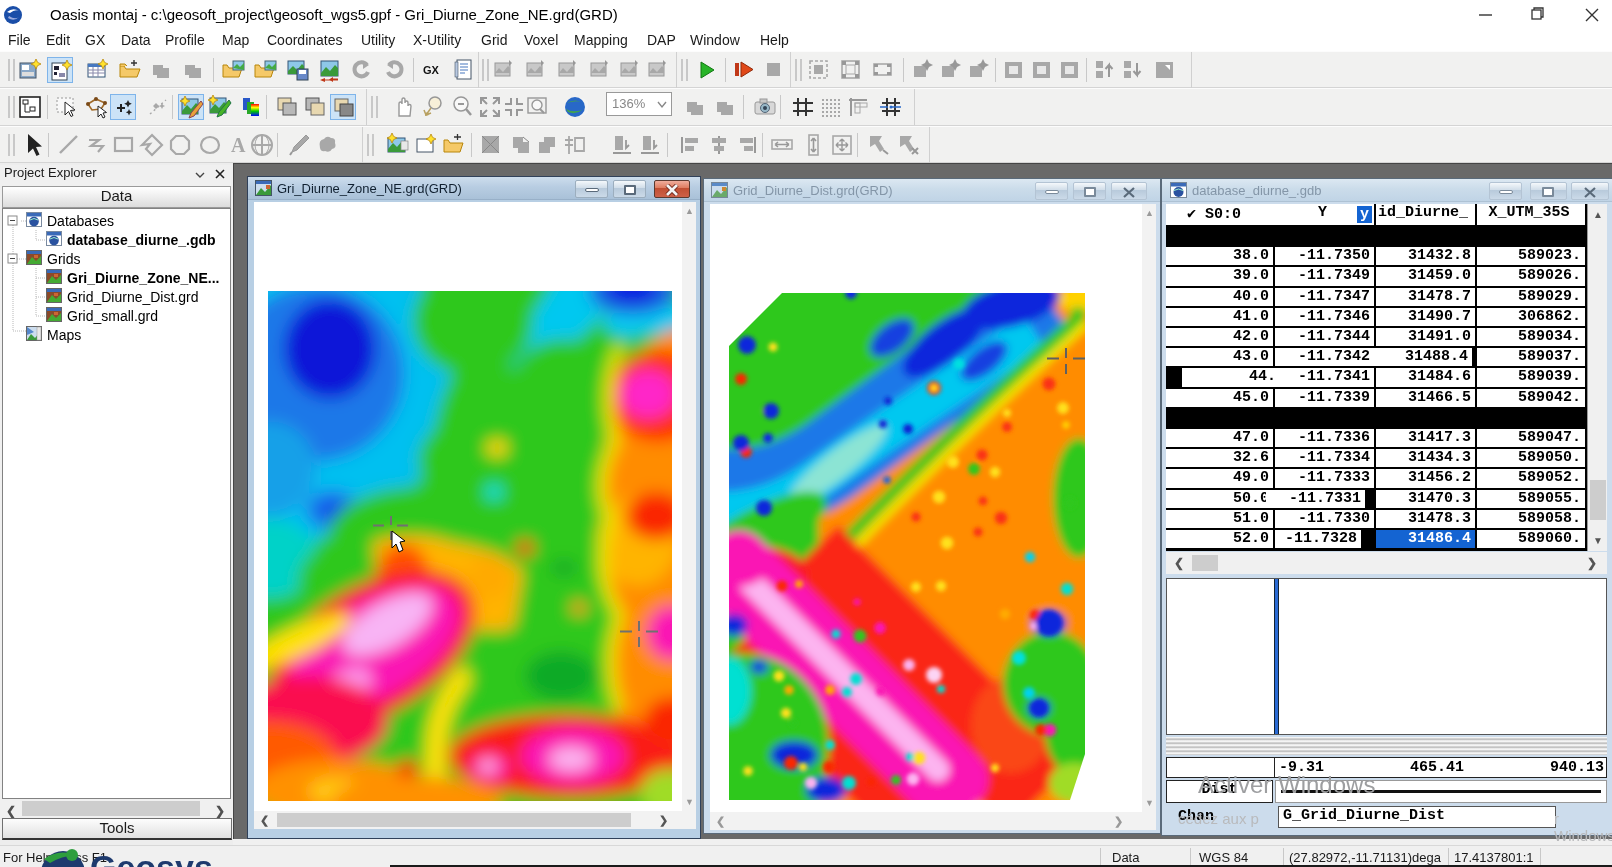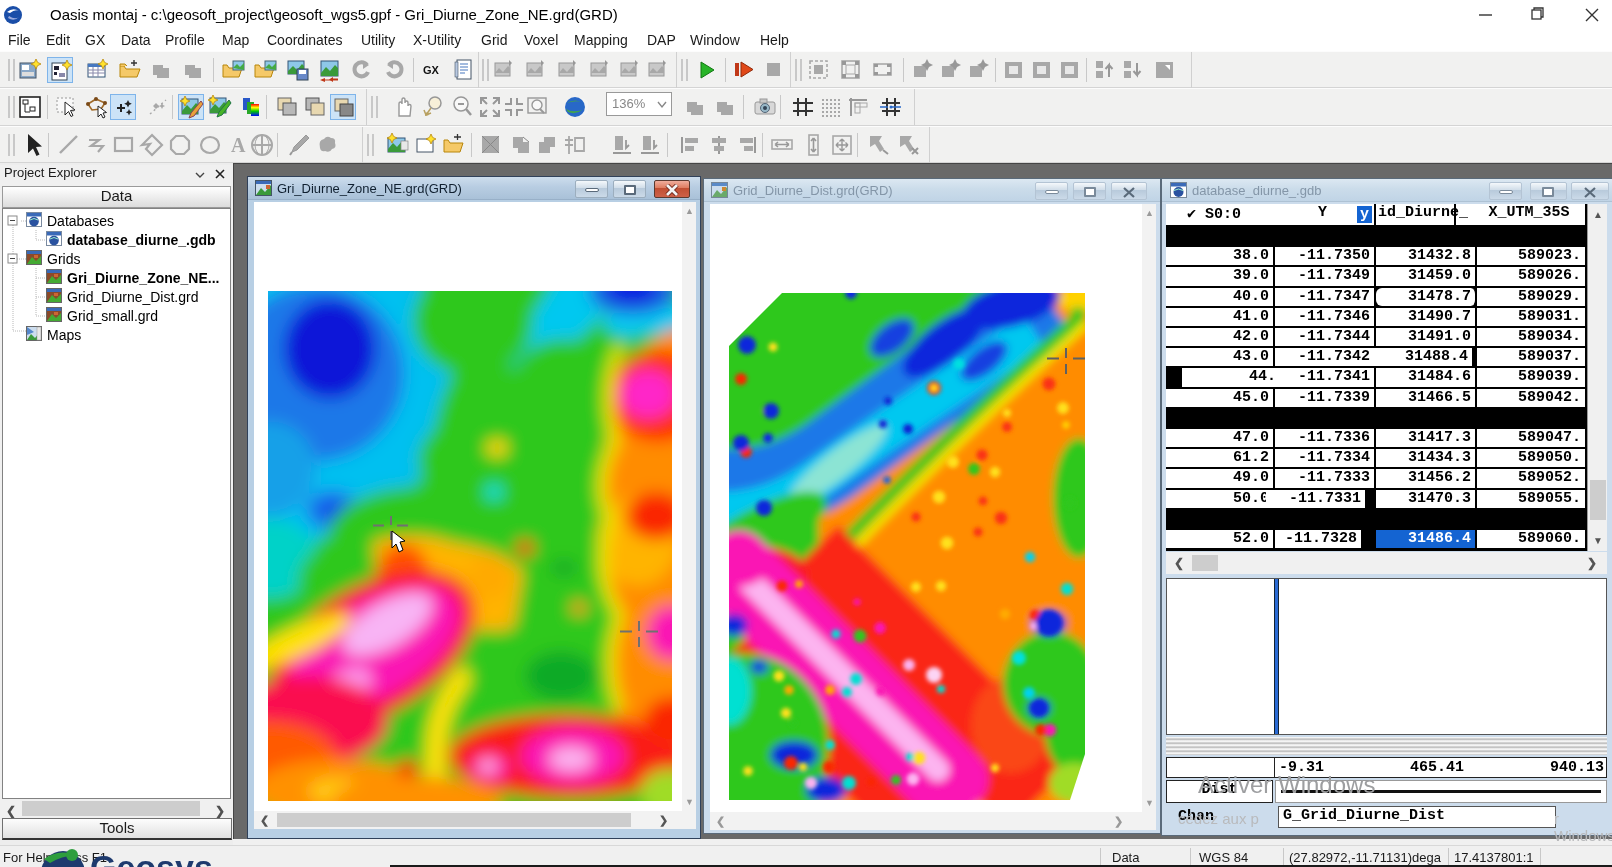--- a/index.html
+++ b/index.html
@@ -1154,46 +1154,46 @@
           <svg class="abs" style="left:12px;top:4px" width="12" height="11">
               <path d="M1 1 L11 10 M11 1 L1 10" stroke="#5a6a7a" stroke-width="2.2"></path>
             </svg>
         </div>
       </div>
 
       <div id="dbtable" class="abs" style="left:4px;top:25px;width:421px;height:347px;background:#000">
         <div class="dbrow" style="top:0;height:23px;background:#fff">
           <div class="dbcell" style="left:0px;width:133px;text-align:left;padding-left:21px">✔ S0:0</div>
           <div class="dbcell" style="left:109px;width:101px;text-align:center">Y<span style="position:absolute;right:2px;top:2px;background:#1464d2;color:#fff;padding:0 3px">y</span></div>
-          <div class="dbcell" style="left:210px;width:80px;text-align:left;padding-left:2px">id_Diurne_</div>
+          <div class="dbcell" style="left:210px;width:101px;text-align:left;padding-left:2px">id_Diurne_</div>
           <div class="dbcell" style="left:311px;width:110px;text-align:center">X_UTM_35S</div>
         </div>
 <div class="dbrow" style="top:43.2px;height:20.2px">
       <div class="dbcell" style="left:0px;width:109px">38.0</div>
       <div class="dbcell" style="left:109px;width:101px">-11.7350</div>
       <div class="dbcell" style="left:210px;width:101px;">31432.8</div>
       <div class="dbcell" style="left:311px;width:110px">589023.</div>
     </div>
 <div class="dbrow" style="top:63.4px;height:20.2px">
       <div class="dbcell" style="left:0px;width:109px">39.0</div>
       <div class="dbcell" style="left:109px;width:101px">-11.7349</div>
       <div class="dbcell" style="left:210px;width:101px;">31459.0</div>
       <div class="dbcell" style="left:311px;width:110px">589026.</div>
     </div>
 <div class="dbrow" style="top:83.6px;height:20.2px">
       <div class="dbcell" style="left:0px;width:109px">40.0</div>
       <div class="dbcell" style="left:109px;width:101px">-11.7347</div>
-      <div class="dbcell" style="left:210px;width:101px;border-radius:6px;">31478.7</div>
+      <div class="dbcell" style="left:210px;width:101px;">31478.7</div>
       <div class="dbcell" style="left:311px;width:110px">589029.</div>
     </div>
 <div class="dbrow" style="top:103.8px;height:20.2px">
       <div class="dbcell" style="left:0px;width:109px">41.0</div>
       <div class="dbcell" style="left:109px;width:101px">-11.7346</div>
       <div class="dbcell" style="left:210px;width:101px;">31490.7</div>
-      <div class="dbcell" style="left:311px;width:110px">589031.</div>
+      <div class="dbcell" style="left:311px;width:110px">306862.</div>
     </div>
 <div class="dbrow" style="top:124.0px;height:20.2px">
       <div class="dbcell" style="left:0px;width:109px">42.0</div>
       <div class="dbcell" style="left:109px;width:101px">-11.7344</div>
       <div class="dbcell" style="left:210px;width:101px;">31491.0</div>
       <div class="dbcell" style="left:311px;width:110px">589034.</div>
     </div>
 <div class="dbrow" style="top:144.2px;height:20.2px">
       <div class="dbcell" style="left:0px;width:109px">43.0</div>
       <div class="dbcell" style="left:109px;width:101px">-11.7342</div>
@@ -1212,36 +1212,42 @@
       <div class="dbcell" style="left:210px;width:101px;">31466.5</div>
       <div class="dbcell" style="left:311px;width:110px">589042.</div>
     </div>
 <div class="dbrow" style="top:225.0px;height:20.2px">
       <div class="dbcell" style="left:0px;width:109px">47.0</div>
       <div class="dbcell" style="left:109px;width:101px">-11.7336</div>
       <div class="dbcell" style="left:210px;width:101px;">31417.3</div>
       <div class="dbcell" style="left:311px;width:110px">589047.</div>
     </div>
 <div class="dbrow" style="top:245.2px;height:20.2px">
-      <div class="dbcell" style="left:0px;width:109px">61.2</div>
+      <div class="dbcell" style="left:0px;width:109px">32.6</div>
       <div class="dbcell" style="left:109px;width:101px">-11.7334</div>
       <div class="dbcell" style="left:210px;width:101px;">31434.3</div>
       <div class="dbcell" style="left:311px;width:110px">589050.</div>
     </div>
 <div class="dbrow" style="top:265.4px;height:20.2px">
       <div class="dbcell" style="left:0px;width:109px">49.0</div>
       <div class="dbcell" style="left:109px;width:101px">-11.7333</div>
       <div class="dbcell" style="left:210px;width:101px;">31456.2</div>
       <div class="dbcell" style="left:311px;width:110px">589052.</div>
     </div>
 <div class="dbrow" style="top:285.6px;height:20.2px">
       <div class="dbcell" style="left:0px;width:109px">50.0</div>
       <div class="dbcell" style="left:100px;width:101px">-11.7331</div>
       <div class="dbcell" style="left:210px;width:101px;">31470.3</div>
       <div class="dbcell" style="left:311px;width:110px">589055.</div>
+    </div>
+<div class="dbrow" style="top:305.8px;height:20.2px">
+      <div class="dbcell" style="left:0px;width:109px">51.0</div>
+      <div class="dbcell" style="left:109px;width:101px">-11.7330</div>
+      <div class="dbcell" style="left:210px;width:101px;">31478.3</div>
+      <div class="dbcell" style="left:311px;width:110px">589058.</div>
     </div>
 <div class="dbrow" style="top:326.0px;height:20.2px">
       <div class="dbcell" style="left:0px;width:109px">52.0</div>
       <div class="dbcell" style="left:109px;width:88px">-11.7328</div>
       <div class="dbcell" style="left:210px;width:101px;background:#1464d2;color:#fff;">31486.4</div>
       <div class="dbcell" style="left:311px;width:110px">589060.</div>
     </div>
       </div>
 
       <div class="abs" style="left:425px;top:25px;width:20px;height:347px;background:#f0f0f0;border-left:1px solid #999">

